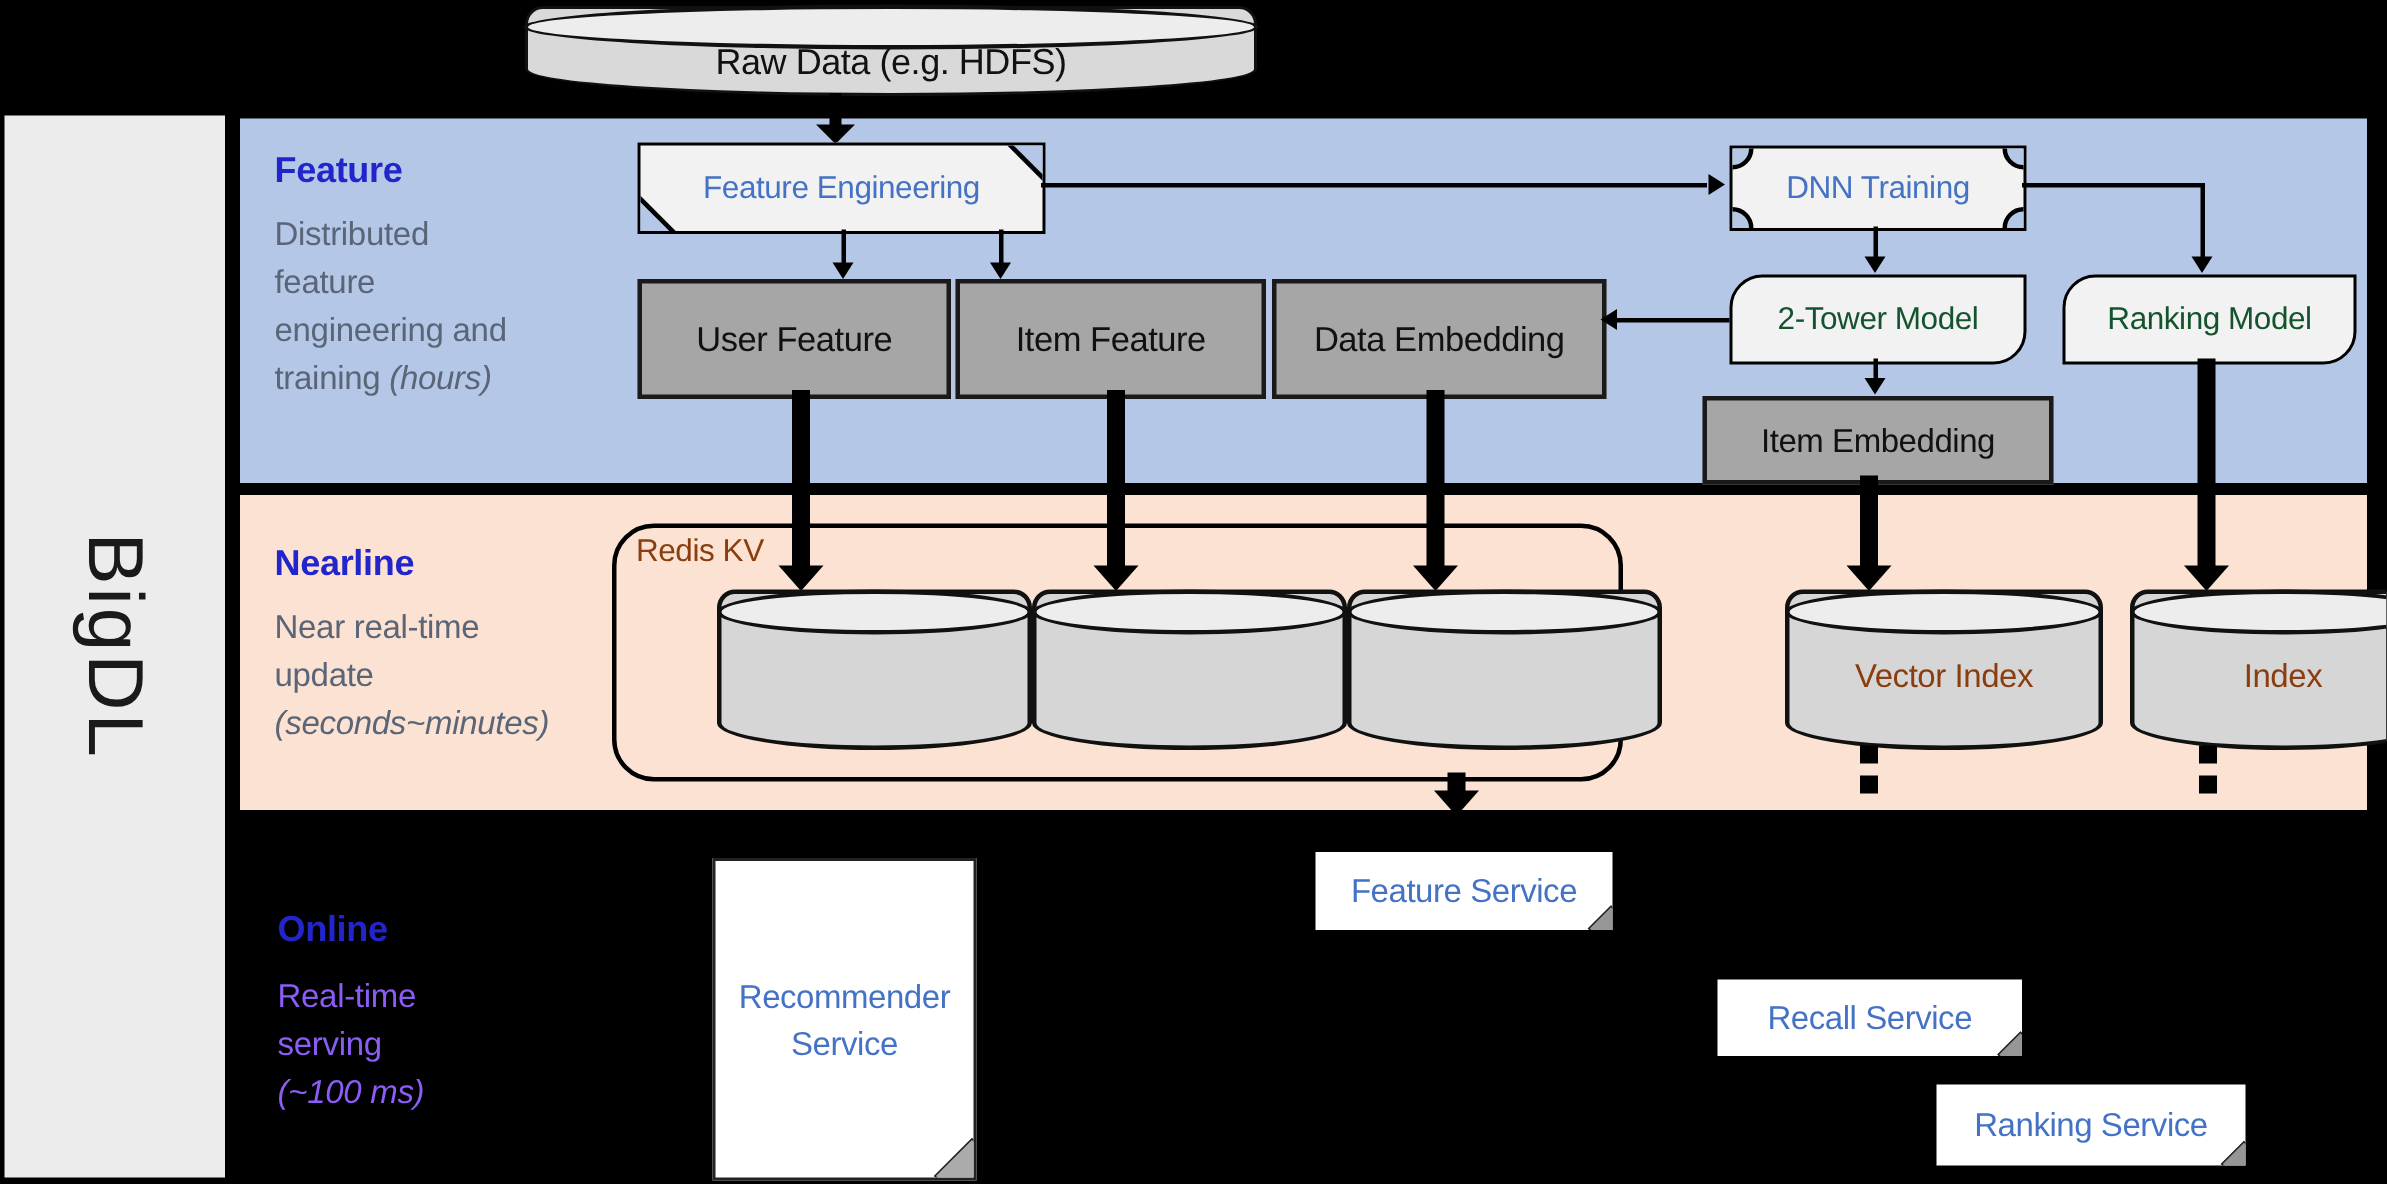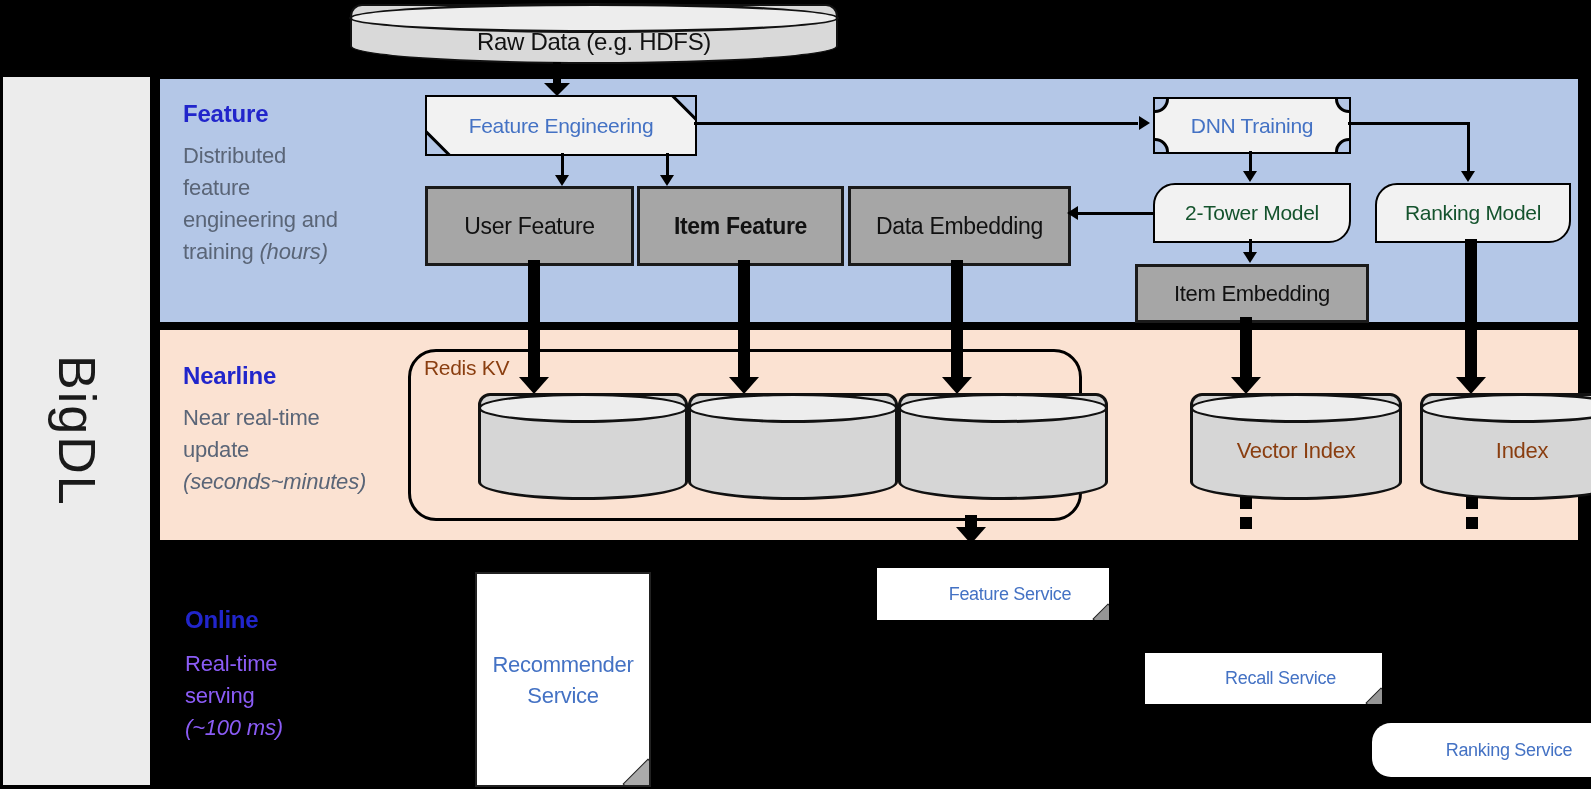--- a/index.html
+++ b/index.html
@@ -51,22 +51,22 @@
   .cyl-label{position:absolute;left:0;right:0;text-align:center;color:#8a3e10;font-size:22px;
              letter-spacing:-0.3px;}
   .raw-cyl{background:#d9d9d9;border:2.5px solid #111;}
   .raw-label{color:#111;font-size:24px;}
 
   
   .kv-box{position:absolute;border:3px solid #000;border-radius:28px;background:transparent;}
   .kv-label{position:absolute;color:#8a3e10;font-size:21px;letter-spacing:-0.3px;}
 
   
-  .service{position:absolute;background:#fff;color:#4472c4;font-size:18px;letter-spacing:-0.3px;
-           display:flex;align-items:center;justify-content:center;overflow:hidden;padding-left:34px;}
+  .service{position:absolute;background:#fff;color:#4472c4;font-size:22px;letter-spacing:-0.3px;
+           display:flex;align-items:center;justify-content:center;overflow:hidden;}
   .fold{position:absolute;background:#969696;transform:rotate(45deg);border:1px solid #222;}
   .fold-sm{right:-10px;bottom:-10px;width:20px;height:20px;}
   .doc{position:absolute;background:#fff;border:2px solid #222;color:#4472c4;font-size:22px;
        line-height:31px;display:flex;align-items:center;justify-content:center;text-align:center;
        overflow:hidden;letter-spacing:-0.3px;}
   .fold-lg{right:-17px;bottom:-17px;width:34px;height:34px;background:#ababab;}
 
   
   .vline{position:absolute;width:2.5px;background:#000;}
   .hline{position:absolute;height:2.5px;background:#000;}
@@ -132,21 +132,21 @@
   <div class="vline" style="left:1249px;top:151px;height:21px;"></div>
   <div class="ahd" style="left:1243px;top:171px;"></div>
 
   <div class="hline" style="left:1348px;top:122px;width:122px;"></div>
   <div class="vline" style="left:1467px;top:122px;height:50px;"></div>
   <div class="ahd" style="left:1461px;top:171px;"></div>
 
   <div class="node graybox" style="left:425px;top:186px;width:203px;height:74px;">
     <span>User Feature</span>
   </div>
-  <div class="node graybox" style="left:637px;top:186px;width:201px;height:74px;font-weight:bold;">
+  <div class="node graybox" style="left:637px;top:186px;width:201px;height:74px;">
     <span>Item Feature</span>
   </div>
   <div class="node graybox" style="left:848px;top:186px;width:217px;height:74px;">
     <span>Data Embedding</span>
   </div>
 
   <div class="node lightbox greentext rounddiag" style="left:1153px;top:183px;width:194px;height:56px;">
     <span>2-Tower Model</span>
   </div>
   <div class="node lightbox greentext rounddiag" style="left:1375px;top:183px;width:192px;height:56px;">
@@ -212,18 +212,18 @@
   </div>
 
   <div class="service" style="left:877px;top:568px;width:198px;height:52px;">
     <span>Feature Service</span>
     <div class="fold fold-sm"></div>
   </div>
   <div class="service" style="left:1145px;top:653px;width:203px;height:51px;">
     <span>Recall Service</span>
     <div class="fold fold-sm"></div>
   </div>
-  <div class="service" style="left:1372px;top:723px;width:206px;height:54px;border-radius:19px;">
+  <div class="service" style="left:1291px;top:723px;width:206px;height:54px;">
     <span>Ranking Service</span>
     <div class="fold fold-sm"></div>
   </div>
 
 </div>
 
 </body></html>

